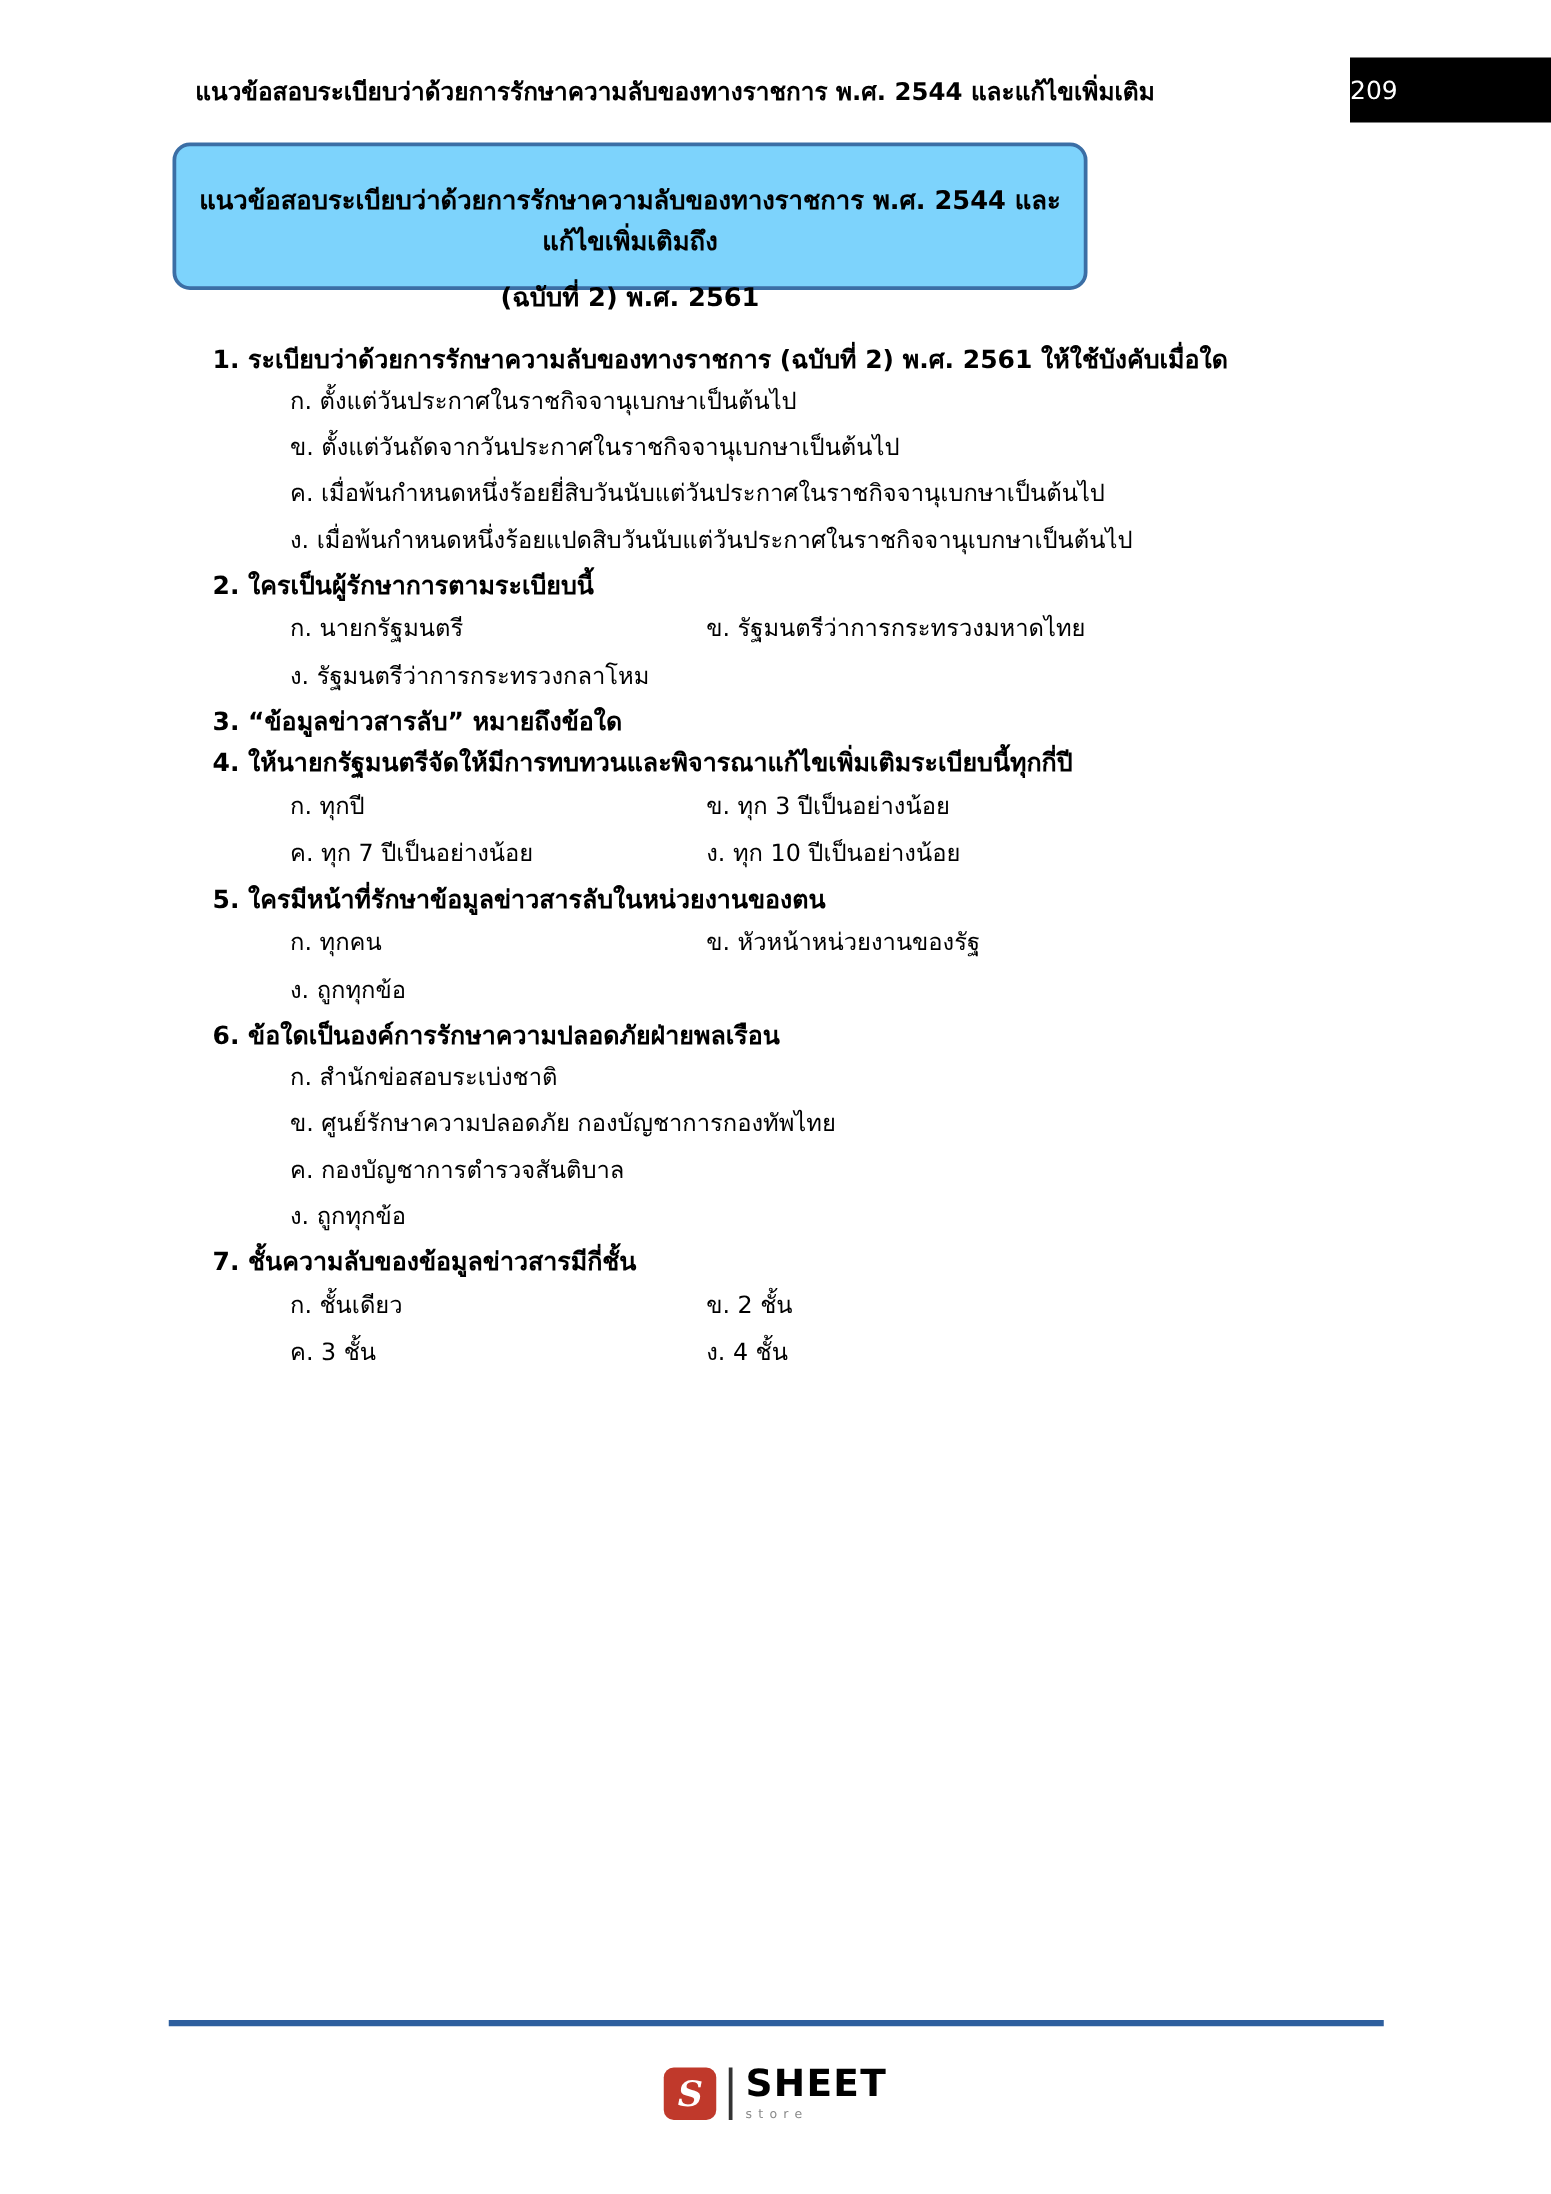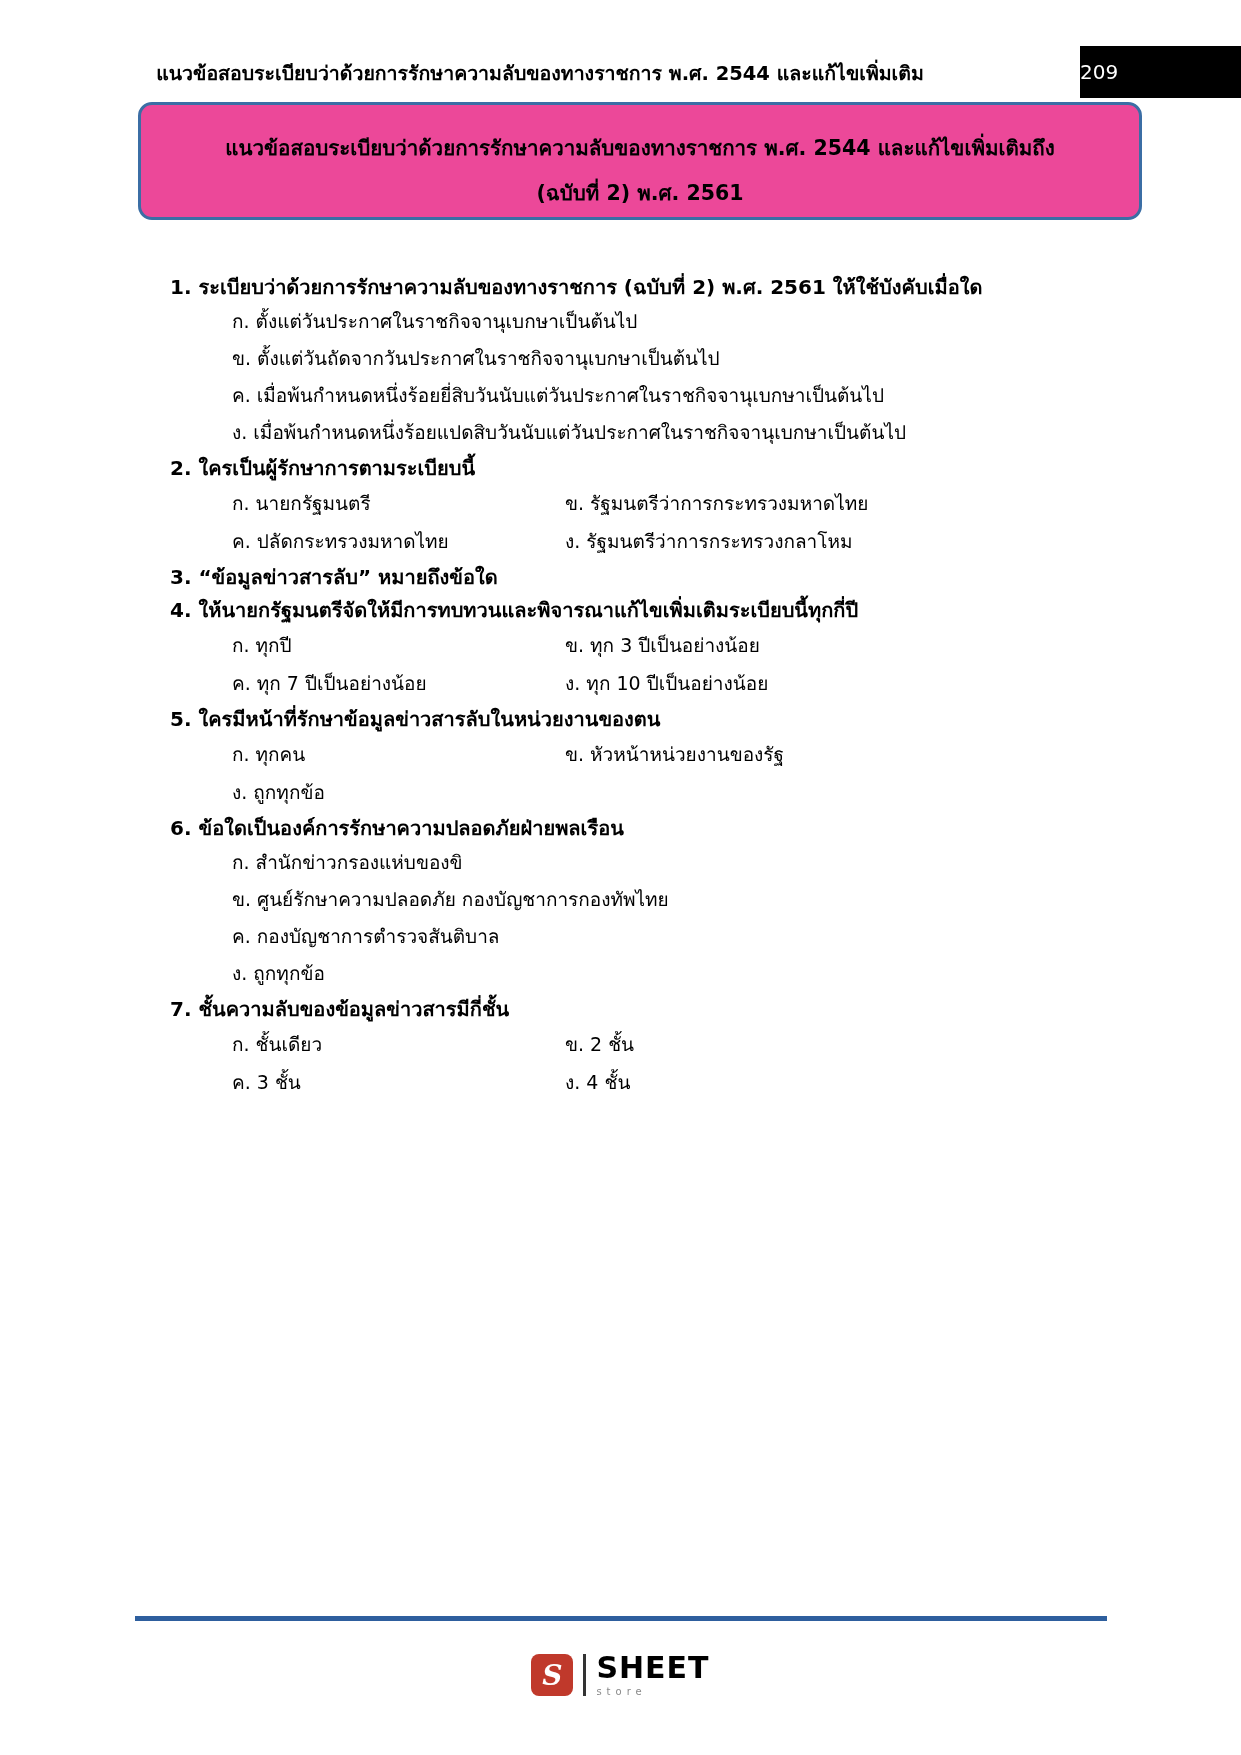--- a/index.html
+++ b/index.html
@@ -58,27 +58,27 @@
     line-height: 52px;
     color: #ffffff;
     font-size: 20px;
     font-weight: normal;
   }
 
   
   .title-box {
     position: absolute;
     left: 138px;
-    top: 102px;
-    width: 1004px;
+    top: 114px;
+    width: 732px;
     height: 118px;
     border: 3px solid #3b6ea5;
     border-radius: 14px;
     box-sizing: border-box;
-    background: #ec4899;
+    background: #7dd3fc;
   }
   .title-line {
     text-align: center;
     font-size: 20.5px;
     font-weight: bold;
     color: #000;
   }
   .title-line.l1 { margin-top: 26px; }
   .title-line.l2 { margin-top: 12px; }
 
@@ -202,21 +202,20 @@
         <div class="choice-line">ค. เมื่อพ้นกำหนดหนึ่งร้อยยี่สิบวันนับแต่วันประกาศในราชกิจจานุเบกษาเป็นต้นไป</div>
         <div class="choice-line">ง. เมื่อพ้นกำหนดหนึ่งร้อยแปดสิบวันนับแต่วันประกาศในราชกิจจานุเบกษาเป็นต้นไป</div>
       </div>
     </div>
 
     <div class="q-block">
       <div class="q-text">2. ใครเป็นผู้รักษาการตามระเบียบนี้</div>
       <div class="choices-grid">
         <div class="choice-line">ก. นายกรัฐมนตรี</div>
         <div class="choice-line">ข. รัฐมนตรีว่าการกระทรวงมหาดไทย</div>
-        <div class="choice-line">ค. ปลัดกระทรวงมหาดไทย</div>
         <div class="choice-line">ง. รัฐมนตรีว่าการกระทรวงกลาโหม</div>
       </div>
     </div>
 
     <div class="q-block">
       <div class="q-text">3. “ข้อมูลข่าวสารลับ” หมายถึงข้อใด</div>
     </div>
 
     <div class="q-block">
       <div class="q-text">4. ให้นายกรัฐมนตรีจัดให้มีการทบทวนและพิจารณาแก้ไขเพิ่มเติมระเบียบนี้ทุกกี่ปี</div>
@@ -233,21 +232,21 @@
       <div class="choices-grid">
         <div class="choice-line">ก. ทุกคน</div>
         <div class="choice-line">ข. หัวหน้าหน่วยงานของรัฐ</div>
         <div class="choice-line">ง. ถูกทุกข้อ</div>
       </div>
     </div>
 
     <div class="q-block">
       <div class="q-text">6. ข้อใดเป็นองค์การรักษาความปลอดภัยฝ่ายพลเรือน</div>
       <div class="choices-stack">
-        <div class="choice-line">ก. สำนักข่าวกรองแห่บของขิ</div>
+        <div class="choice-line">ก. สำนักข่อสอบระเบ่งชาติ</div>
         <div class="choice-line">ข. ศูนย์รักษาความปลอดภัย กองบัญชาการกองทัพไทย</div>
         <div class="choice-line">ค. กองบัญชาการตำรวจสันติบาล</div>
         <div class="choice-line">ง. ถูกทุกข้อ</div>
       </div>
     </div>
 
     <div class="q-block">
       <div class="q-text">7. ชั้นความลับของข้อมูลข่าวสารมีกี่ชั้น</div>
       <div class="choices-grid">
         <div class="choice-line">ก. ชั้นเดียว</div>

